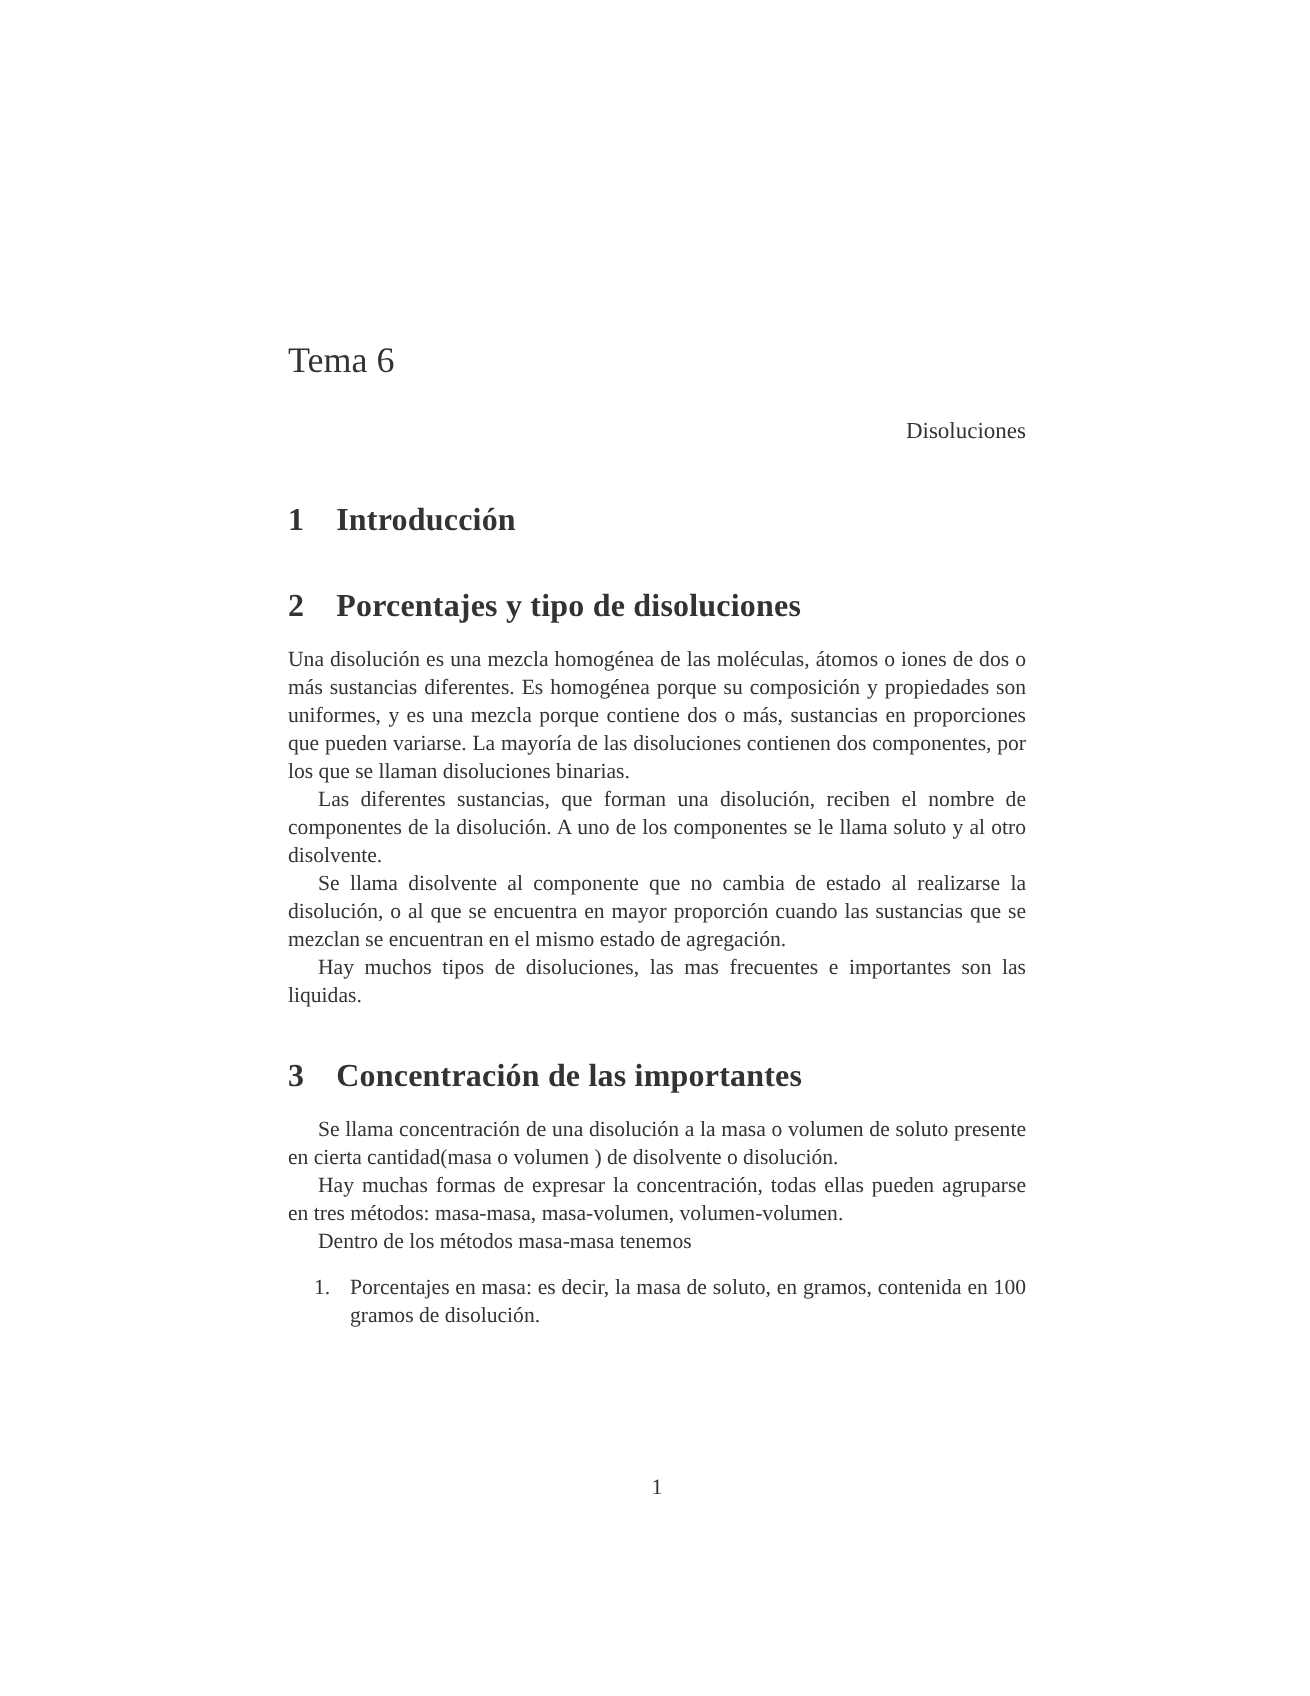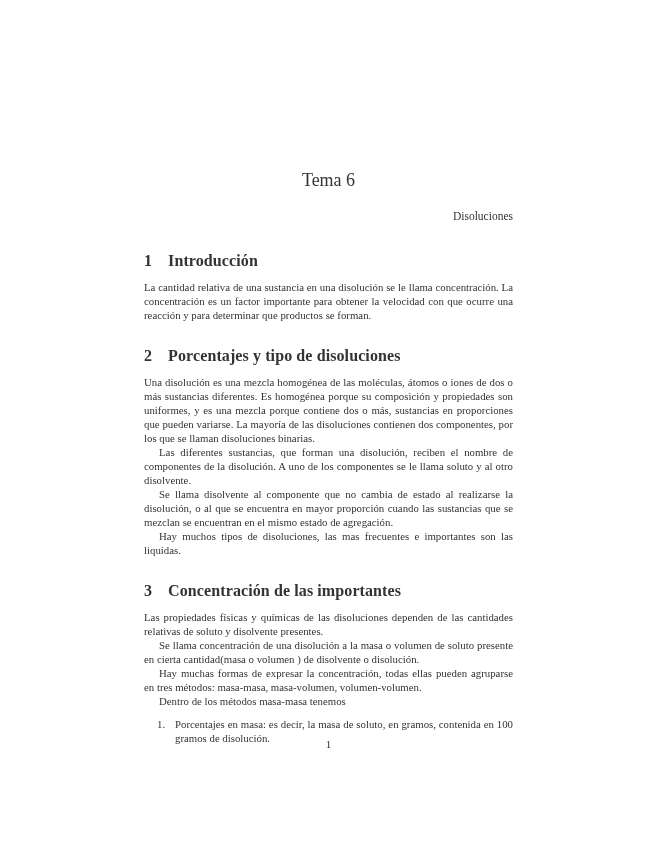--- a/index.html
+++ b/index.html
@@ -15,21 +15,21 @@
     margin: 0 auto;
   }
   .content {
     position: absolute;
     left: 144px;
     top: 0;
     width: 369px;
   }
   .doc-title {
     margin-top: 170px;
-    text-align: center;
+    text-align: left;
     font-size: 18px;
     line-height: 21px;
     font-weight: normal;
   }
   .doc-subtitle {
     margin-top: 19px;
     text-align: right;
     font-size: 11.5px;
     line-height: 13px;
   }
@@ -75,38 +75,36 @@
 <div class="page">
   <div class="content">
 
     <div class="doc-title">Tema 6</div>
     <div class="doc-subtitle">Disoluciones</div>
 
     <div>
       <h2 class="sec-heading first">
         <span class="sec-num">1</span><span>Introducción</span>
       </h2>
-      <p class="para noindent">La cantidad relativa de una sustancia en una disolución se le llama concentración. La concentración es un factor importante para obtener la velocidad con que ocurre una reacción y para determinar que productos se forman.</p>
     </div>
 
     <div>
       <h2 class="sec-heading">
         <span class="sec-num">2</span><span>Porcentajes y tipo de disoluciones</span>
       </h2>
       <p class="para noindent">Una disolución es una mezcla homogénea de las moléculas, átomos o iones de dos o más sustancias diferentes. Es homogénea porque su composición y propiedades son uniformes, y es una mezcla porque contiene dos o más, sustancias en proporciones que pueden variarse. La mayoría de las disoluciones contienen dos componentes, por los que se llaman disoluciones binarias.</p>
       <p class="para">Las diferentes sustancias, que forman una disolución, reciben el nombre de componentes de la disolución. A uno de los componentes se le llama soluto y al otro disolvente.</p>
       <p class="para">Se llama disolvente al componente que no cambia de estado al realizarse la disolución, o al que se encuentra en mayor proporción cuando las sustancias que se mezclan se encuentran en el mismo estado de agregación.</p>
       <p class="para">Hay muchos tipos de disoluciones, las mas frecuentes e importantes son las liquidas.</p>
     </div>
 
     <div>
       <h2 class="sec-heading">
         <span class="sec-num">3</span><span>Concentración de las importantes</span>
       </h2>
-      <p class="para noindent">Las propiedades físicas y químicas de las disoluciones dependen de las cantidades relativas de soluto y disolvente presentes.</p>
       <p class="para">Se llama concentración de una disolución a la masa o volumen de soluto presente en cierta cantidad(masa o volumen ) de disolvente o disolución.</p>
       <p class="para">Hay muchas formas de expresar la concentración, todas ellas pueden agruparse en tres métodos: masa-masa, masa-volumen, volumen-volumen.</p>
       <p class="para">Dentro de los métodos masa-masa tenemos</p>
 
       <div class="list">
         <div class="list-item">
           <span class="list-marker">1.</span><span>Porcentajes en masa: es decir, la masa de soluto, en gramos, contenida en 100 gramos de disolución.</span>
         </div>
       </div>
     </div>

